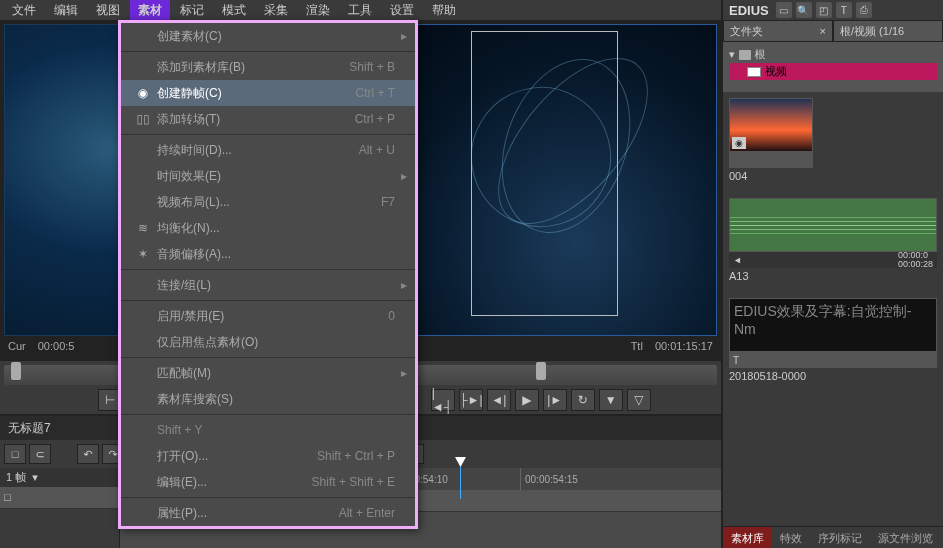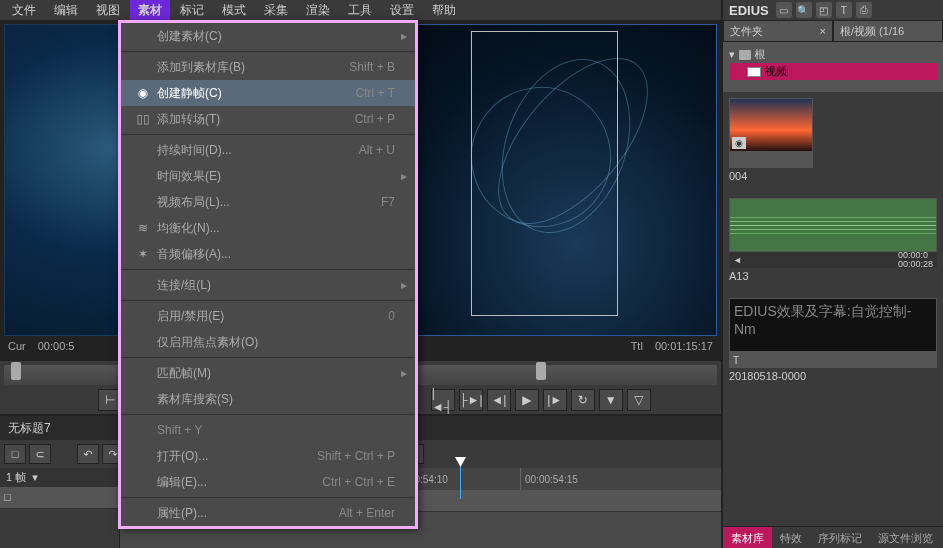--- a/index.html
+++ b/index.html
@@ -78,21 +78,21 @@
     .thumb-img { width: 84px; height: 54px; background: #222; border: 1px solid #555; position: relative; }
     .thumb-label-bar { height: 16px; background: #555; display: flex; align-items: center; padding: 0 4px; font-size: 10px; }
     .thumb-name { font-size: 11px; padding: 2px 0; }
     .thumb .rp-icon-small { position: absolute; left: 2px; bottom: 2px; width: 14px; height: 12px; background: #ccc; color: #333; display: flex; align-items: center; justify-content: center; font-size: 9px; }
     .sunset { background: linear-gradient(#223355 0%, #ff6633 60%, #221111 100%); }
     .audio-wave { background: #447744; position: relative; }
     .audio-wave::before { content: ""; position: absolute; left: 0; right: 0; top: 50%; height: 1px; background: #88cc88; box-shadow: 0 -8px #6a6, 0 8px #6a6, 0 -4px #7b7, 0 4px #7b7; }
     .title-clip { background: #111; color: #888; font-size: 14px; padding: 4px; display: flex; align-items: flex-start; }
     .rp-bottom-tabs { height: 22px; background: #3a3a3a; display: flex; border-top: 1px solid #222; }
     .rp-btab { padding: 4px 8px; font-size: 11px; color: #aaa; cursor: pointer; }
-    .rp-btab.active { background: #be185d; color: #fff; }
+    .rp-btab.active { background: #7f1d1d; color: #fff; }
     
     .frame-indicator { padding: 2px 6px; font-size: 11px; background: #333; display: flex; align-items: center; gap: 6px; }
   </style>
 </head>
 <body>
 
 <div class="menubar">
   <span class="menubar-item">文件</span>
   <span class="menubar-item">编辑</span>
   <span class="menubar-item">视图</span>
@@ -198,21 +198,21 @@
       <span class="shortcut">Shift + Y</span>
     </div>
     <div class="dropdown-item">
       <span class="icon-slot"></span>
       <span class="label">打开(O)...</span>
       <span class="shortcut">Shift + Ctrl + P</span>
     </div>
     <div class="dropdown-item">
       <span class="icon-slot"></span>
       <span class="label">编辑(E)...</span>
-      <span class="shortcut">Ctrl + Ctrl + E</span>
+      <span class="shortcut">Shift + Shift + E</span>
     </div>
     <div class="dropdown-sep"></div>
     <div class="dropdown-item">
       <span class="icon-slot"></span>
       <span class="label">属性(P)...</span>
       <span class="shortcut">Alt + Enter</span>
     </div>
   </div>
 
 <div class="main">

